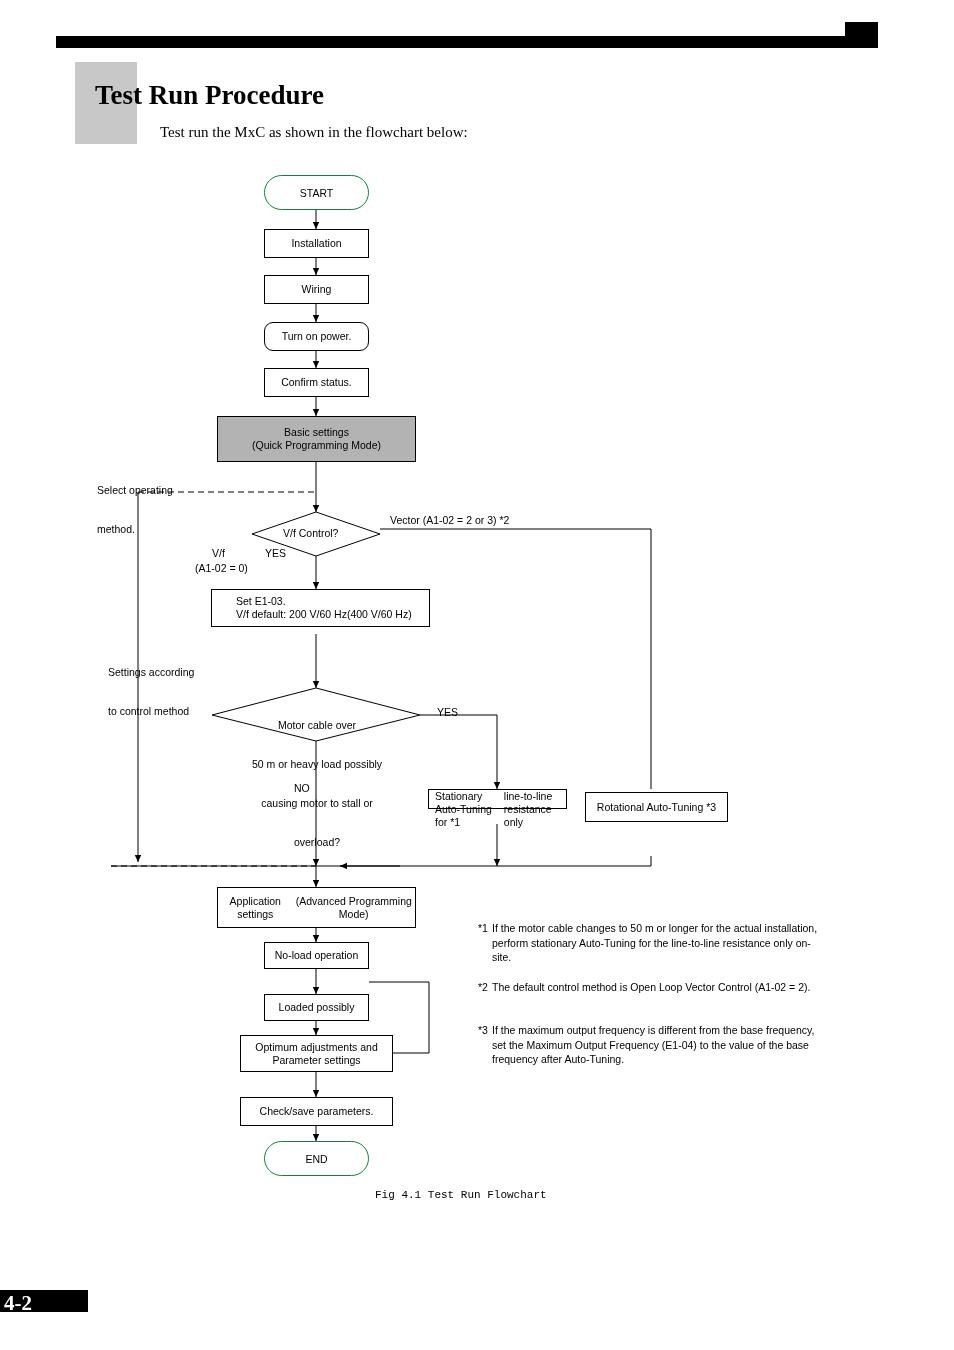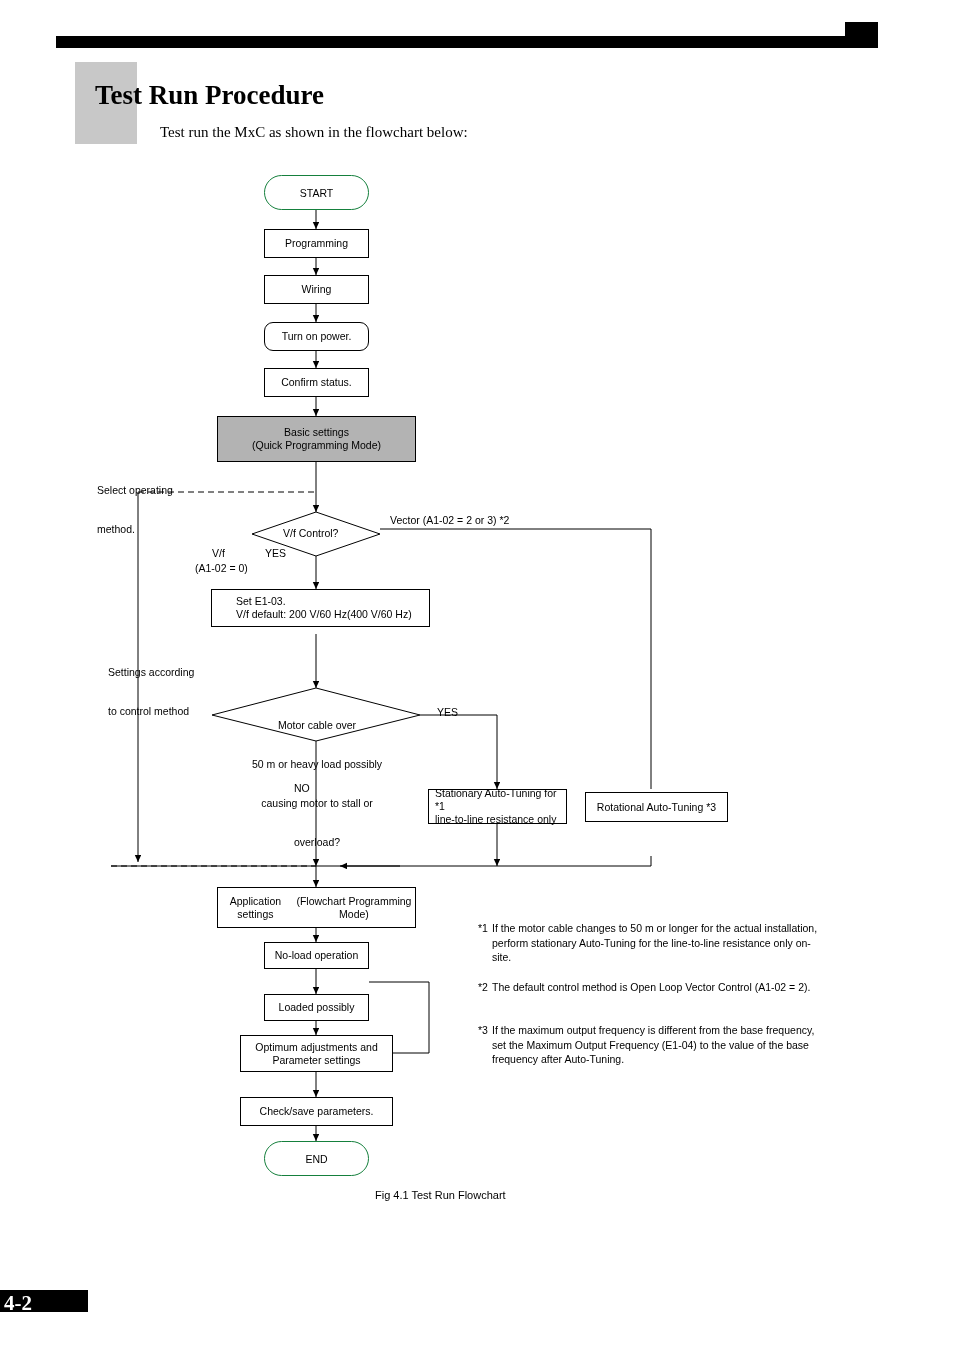--- a/index.html
+++ b/index.html
@@ -148,45 +148,45 @@
 
     <g stroke="#000" stroke-width="1" fill="#ffffff">
       <polygon points="316,512 380,534 316,556 252,534"></polygon>
       <polygon points="316,688 420,715 316,741 212,715"></polygon>
     </g>
   </svg>
 
   <div class="term" style="left:264px; top:175px; width:105px; height:35px;">START</div>
   <div class="term" style="left:264px; top:1141px; width:105px; height:35px;">END</div>
 
-  <div class="node" style="left:264px; top:229px; width:105px; height:29px;">Programming</div>
+  <div class="node" style="left:264px; top:229px; width:105px; height:29px;">Installation</div>
   <div class="node" style="left:264px; top:275px; width:105px; height:29px;">Wiring</div>
   <div class="node" style="left:264px; top:322px; width:105px; height:29px;border-radius:9px;">Turn on power.</div>
   <div class="node" style="left:264px; top:368px; width:105px; height:29px;">Confirm status.</div>
 
   <div class="node shaded" style="left:217px; top:416px; width:199px; height:46px; flex-direction:column;">
     <span>Basic settings</span>
     <span>(Quick Programming Mode)</span>
   </div>
 
   <div class="node left" style="left:211px; top:589px; width:219px; height:38px; flex-direction:column; align-items:flex-start; justify-content:center;padding-left:24px;">
     <span>Set E1-03.</span>
     <span>V/f default: 200 V/60 Hz(400 V/60 Hz)</span>
   </div>
 
-  <div class="node left" style="left:428px; top:789px; width:139px; height:35px; flex-direction:column; align-items:flex-start; justify-content:center;">
+  <div class="node left" style="left:428px; top:789px; width:139px; height:20px; flex-direction:row; align-items:flex-start; justify-content:center;">
     <span>Stationary Auto-Tuning for   *1</span>
     <span>line-to-line resistance only</span>
   </div>
 
   <div class="node" style="left:585px; top:792px; width:143px; height:30px;">Rotational Auto-Tuning *3</div>
 
   <div class="node" style="left:217px; top:887px; width:199px; height:41px; ">
     <span>Application settings</span>
-    <span>(Flowchart Programming Mode)</span>
+    <span>(Advanced Programming Mode)</span>
   </div>
 
   <div class="node" style="left:264px; top:942px; width:105px; height:27px;">No-load operation</div>
   <div class="node" style="left:264px; top:994px; width:105px; height:27px;">Loaded possibly</div>
 
   <div class="node" style="left:240px; top:1035px; width:153px; height:37px; flex-direction:column;">
     <span>Optimum adjustments and</span>
     <span>Parameter settings</span>
   </div>
 
@@ -211,21 +211,21 @@
   <div class="lbl" style="left:97px; top:458px;">
     <span style="display:block;">Select operating</span>
     <span style="display:block;">method.</span>
   </div>
 
   <div class="lbl" style="left:108px; top:640px;">
     <span style="display:block;">Settings according</span>
     <span style="display:block;">to control method</span>
   </div>
 
-  <div class="caption" style="left:375px; top:1189px;">Fig 4.1   Test Run Flowchart</div>
+  <div class="caption" style="left:375px; top:1189px;font-family:Liberation Mono, monospace;">Fig 4.1   Test Run Flowchart</div>
 </div>
 
 <div class="note" style="left:478px; top:921px; width:350px; position:absolute;">
   <span class="mk">*1</span>
   <span class="bd">If the motor cable changes to 50 m or longer for the actual installation, perform stationary Auto-Tuning for the line-to-line resistance only on-site.</span>
 </div>
 <div class="note" style="left:478px; top:980px; width:350px; position:absolute;">
   <span class="mk">*2</span>
   <span class="bd">The default control method is Open Loop Vector Control (A1-02 = 2).</span>
 </div>

